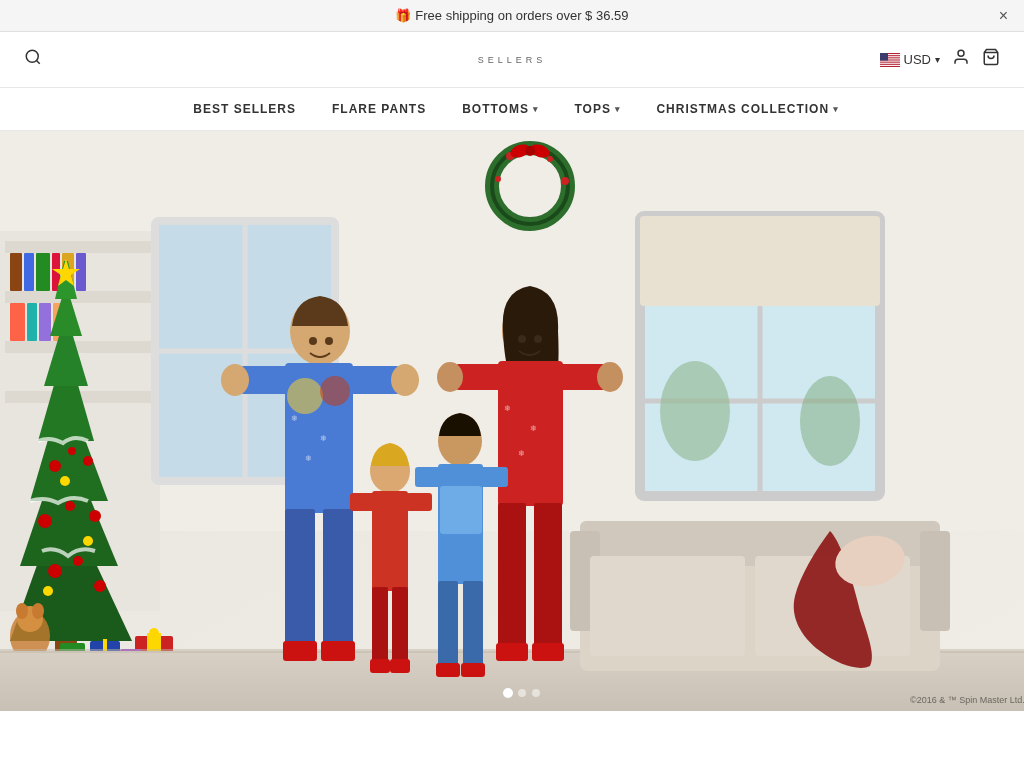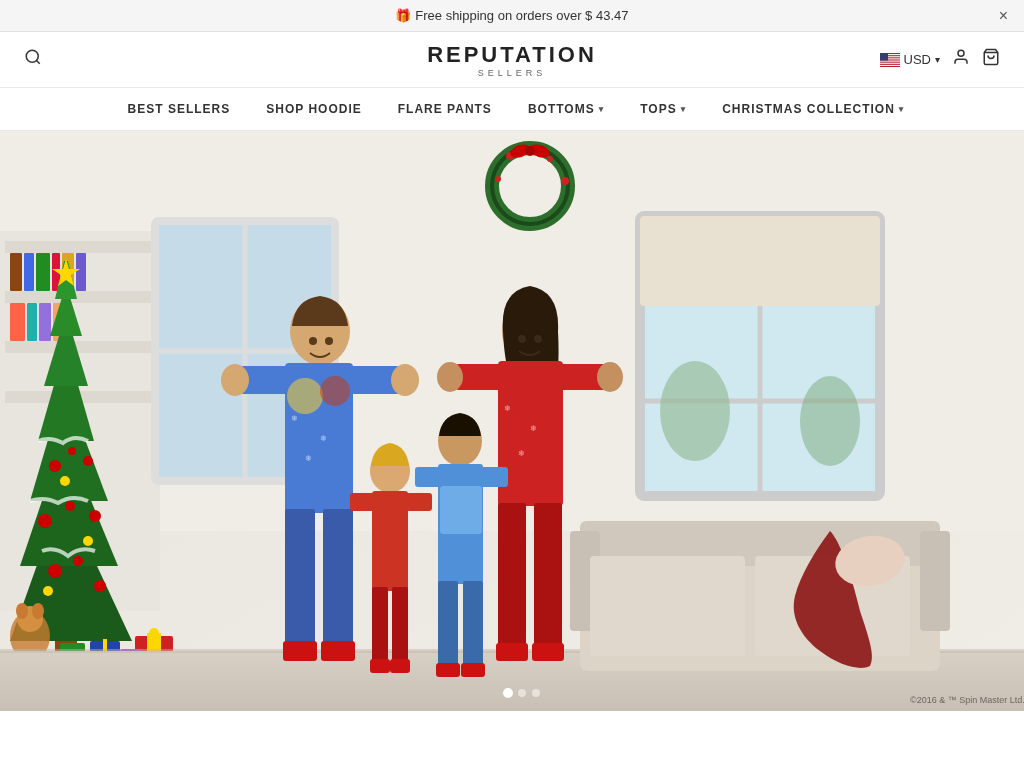--- a/index.html
+++ b/index.html
@@ -123,36 +123,35 @@
       width: 1024px;
       height: 580px;
       position: relative;
       overflow: hidden;
     }
   </style>
 </head>
 <body>
 
 <div id="announcement-bar">
-  <span>🎁 Free shipping on orders over $ 43.47</span>
+  <span>🎁 Free shipping on orders over $ 36.59</span>
   <button class="close-btn">×</button>
 </div>
 
 <div id="header" style="position:relative;">
   <div class="header-left">
     <span class="search-icon">
       <svg width="18" height="18" viewBox="0 0 24 24" fill="none" stroke="#333" stroke-width="2">
         <circle cx="11" cy="11" r="8"></circle>
         <line x1="21" y1="21" x2="16.65" y2="16.65"></line>
       </svg>
     </span>
   </div>
 
   <div class="logo">
-    <span class="brand-name">REPUTATION</span>
     <span class="brand-sub">SELLERS</span>
   </div>
 
   <div class="header-right">
     <div class="currency-selector">
 
       <svg class="flag-icon" viewBox="0 0 20 14">
         <rect width="20" height="14" fill="#B22234"></rect>
         <rect y="1.08" width="20" height="1.08" fill="white"></rect>
         <rect y="3.23" width="20" height="1.08" fill="white"></rect>
@@ -180,23 +179,20 @@
         <path d="M16 10a4 4 0 0 1-8 0"></path>
       </svg>
     </span>
   </div>
 </div>
 
 <nav id="navbar">
 
 <div class="nav-item">
       <span>BEST SELLERS</span>
-    </div>
-    <div class="nav-item">
-      <span>SHOP HOODIE</span>
     </div>
     <div class="nav-item">
       <span>FLARE PANTS</span>
     </div>
     <div class="nav-item">
       <span>BOTTOMS</span>
       <span class="nav-arrow">▾</span>
     </div>
     <div class="nav-item">
       <span>TOPS</span>

